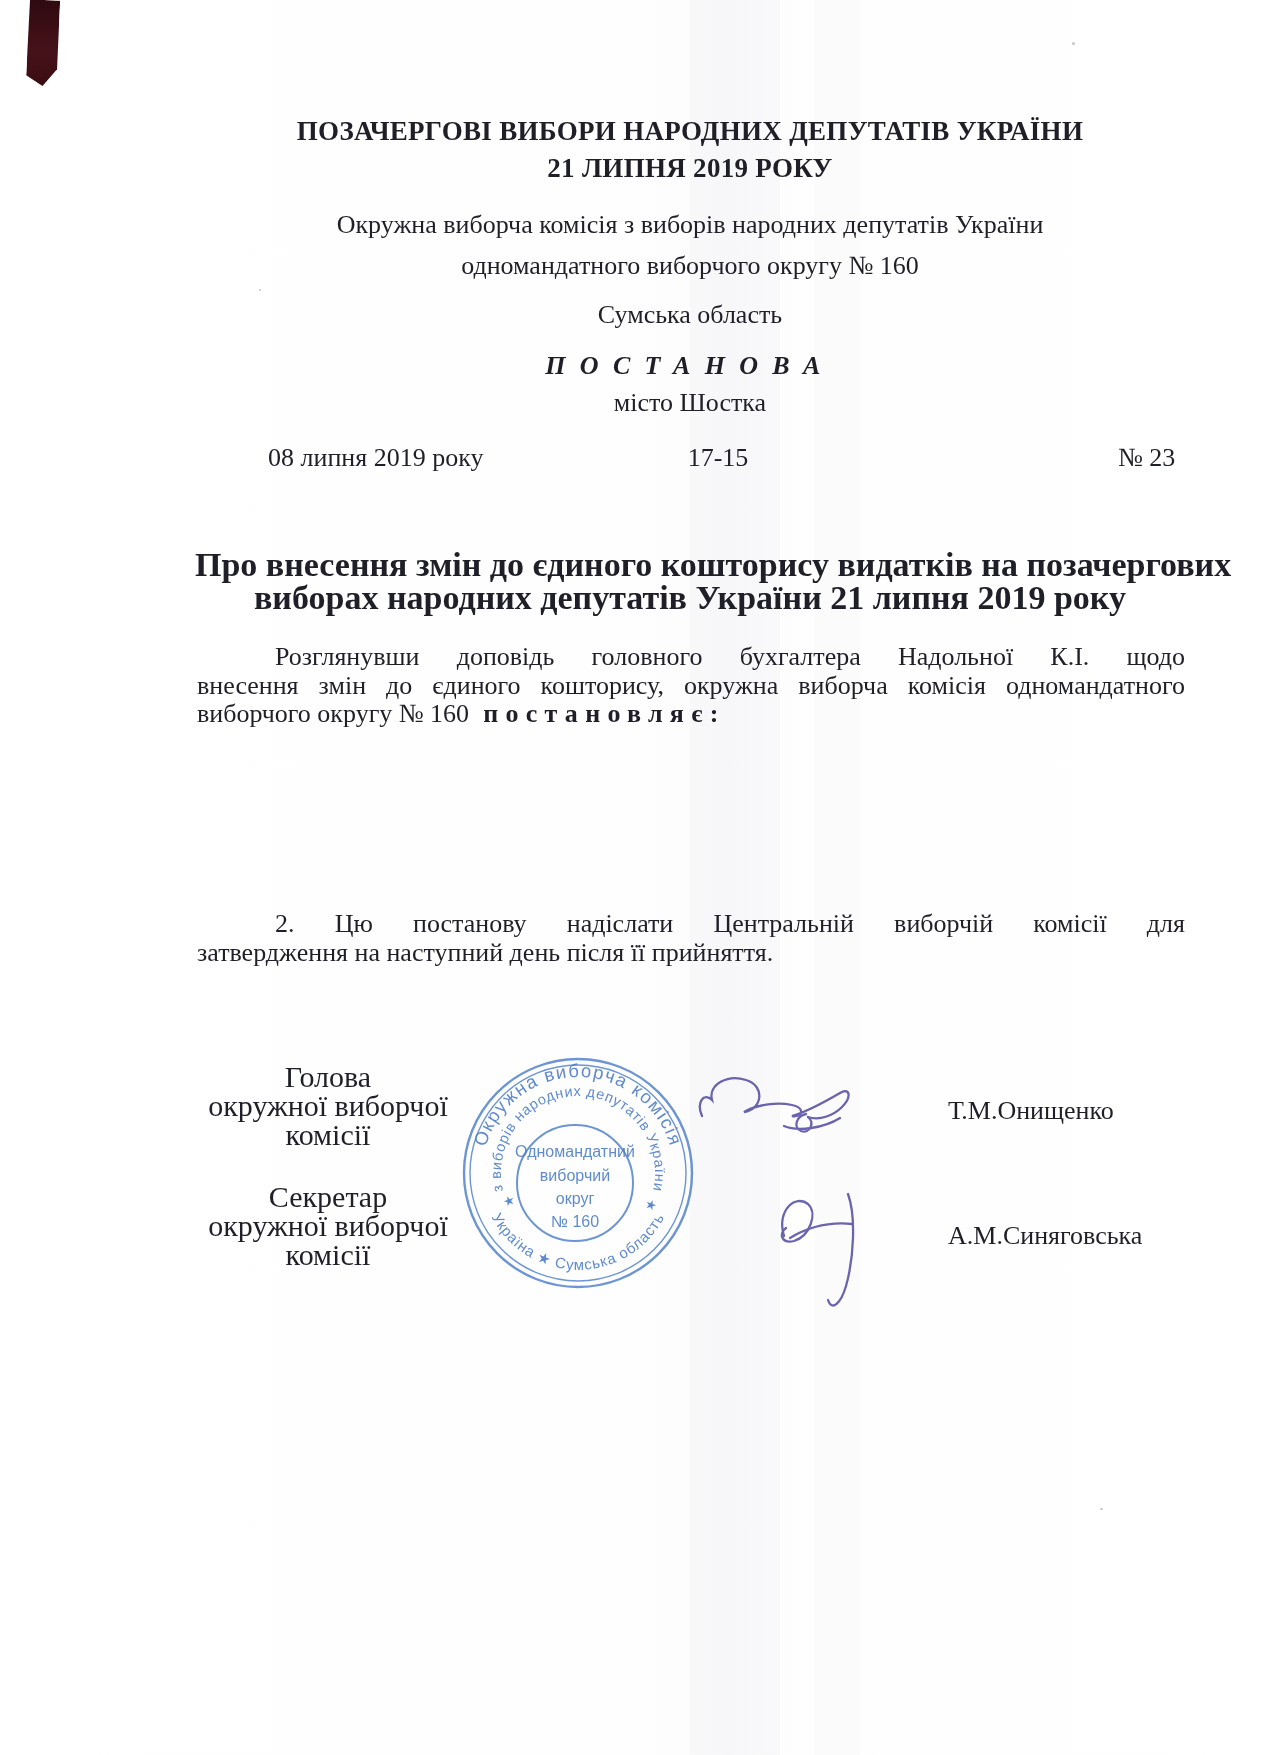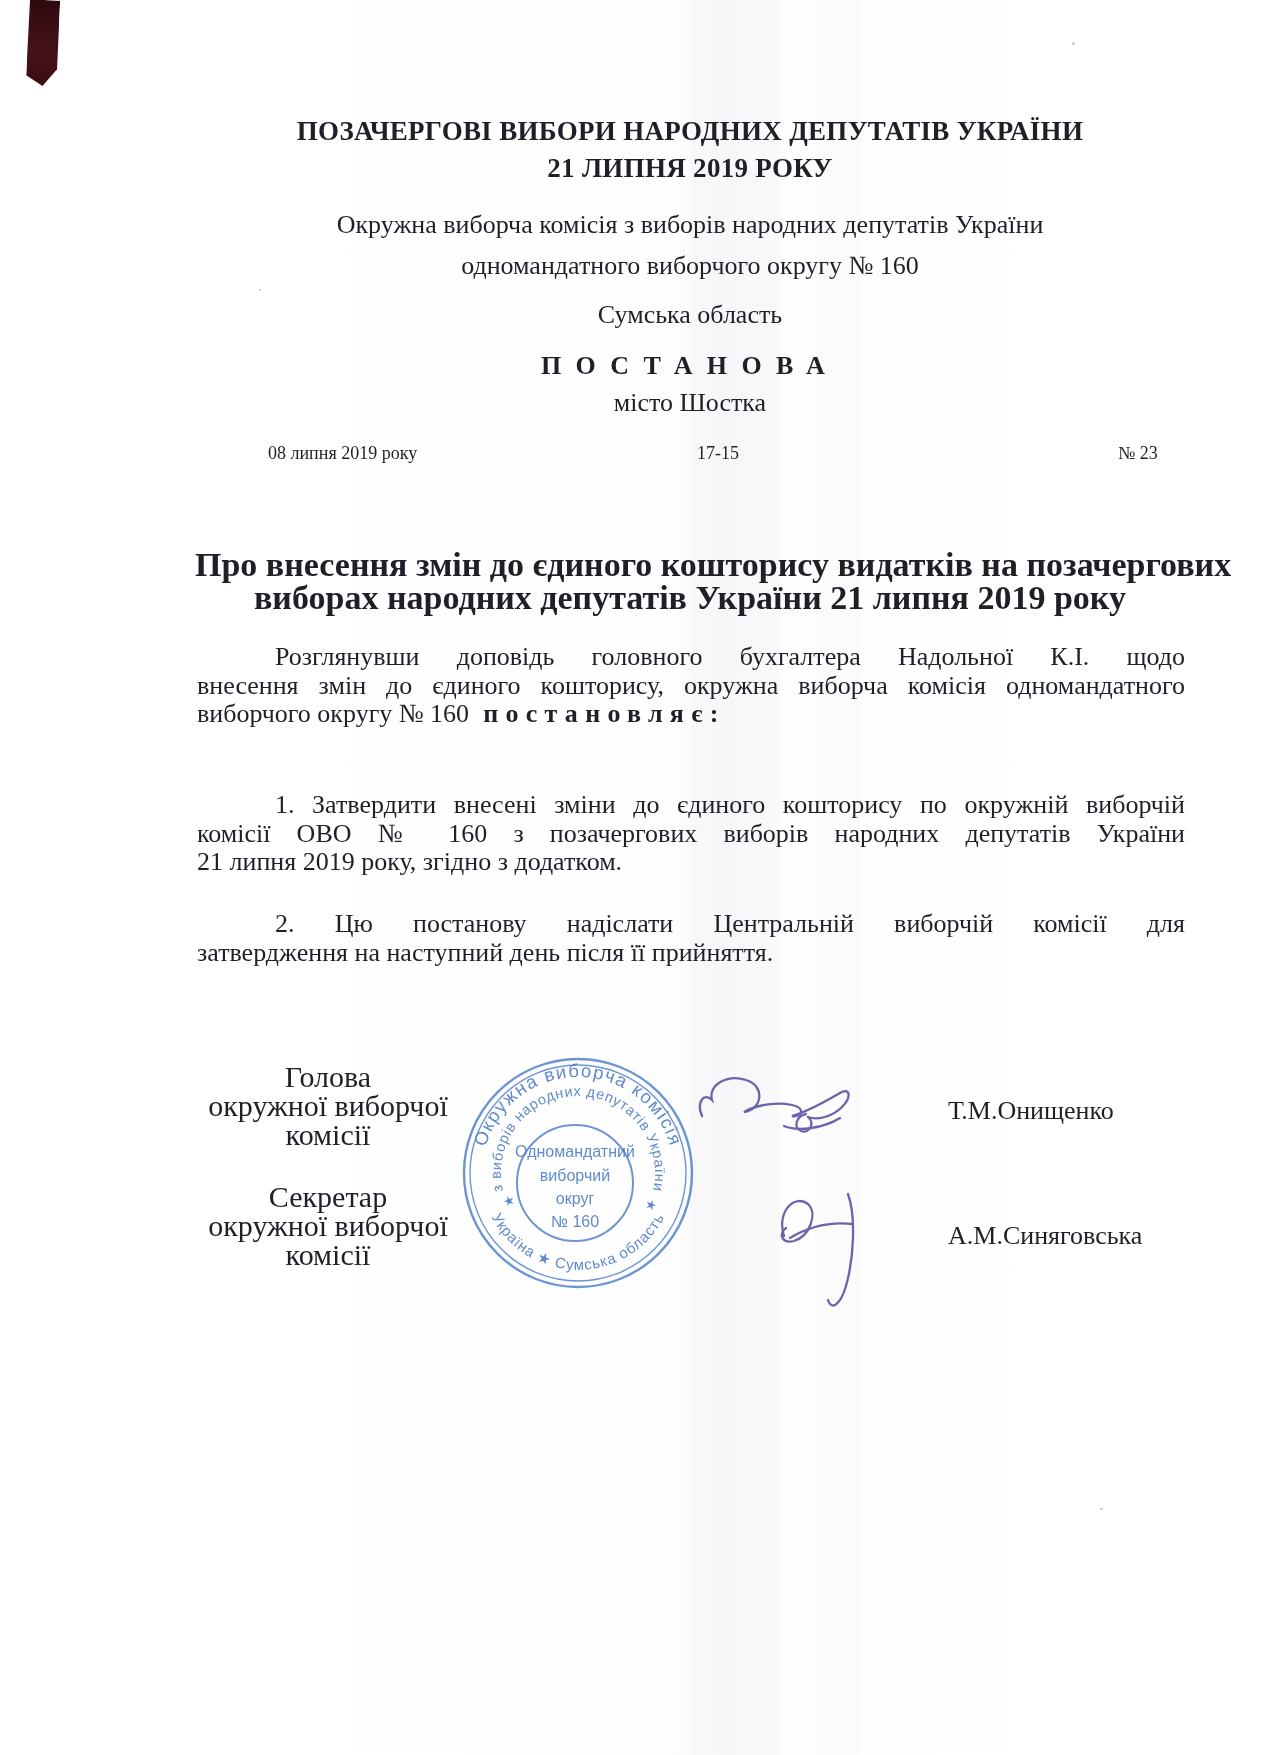--- a/index.html
+++ b/index.html
@@ -9,21 +9,21 @@
     margin:0 auto;
     background:linear-gradient(90deg,#ffffff 0%,#fefefe 50%,#fbfbfc 57%,#fefefe 63%,#ffffff 100%);
     overflow:hidden;
     font-family:"Liberation Serif","DejaVu Serif",serif;
     color:#1f1f28;
   }
   .cline{position:absolute;left:195px;width:990px;text-align:center;white-space:nowrap;}
   .t-bold{font-weight:bold;font-size:27px;letter-spacing:.3px;}
   .t-reg{font-size:26px;}
   .t-doctype{font-weight:bold;font-size:26px;letter-spacing:.55em;}
-  .meta{position:absolute;font-size:18px;white-space:nowrap;}
+  .meta{position:absolute;font-size:26px;white-space:nowrap;}
   .subject{font-weight:bold;font-size:34px;}
   .jpara{position:absolute;left:197px;width:988px;font-size:26px;}
   .jline{line-height:28.5px;text-align:justify;text-align-last:justify;}
   .jline.indent{text-indent:78px;}
   .lastline{line-height:28.5px;text-align:left;}
   .bold-spaced{font-weight:bold;letter-spacing:.28em;margin-left:14px;margin-top:16px;}
   .role-block{position:absolute;left:172px;width:312px;text-align:center;font-size:30px;line-height:29px;}
   .sig-name{position:absolute;left:948px;font-size:26px;white-space:nowrap;}
   .stamp{position:absolute;left:458px;top:1054px;width:240px;height:240px;mix-blend-mode:multiply;opacity:.92;}
   .sig-ink{position:absolute;mix-blend-mode:multiply;}
@@ -49,43 +49,38 @@
   <div class="speck" style="left:1100px;top:1508px;width:3px;height:2px;"></div>
 
   <div class="cline t-bold" style="top:116px;">ПОЗАЧЕРГОВІ ВИБОРИ НАРОДНИХ ДЕПУТАТІВ УКРАЇНИ</div>
   <div class="cline t-bold" style="top:153px;">21 ЛИПНЯ 2019 РОКУ</div>
 
   <div class="cline t-reg" style="top:210px;">Окружна виборча комісія з виборів народних депутатів України</div>
   <div class="cline t-reg" style="top:251px;">одномандатного виборчого округу № 160</div>
 
   <div class="cline t-reg" style="top:300px;">Сумська область</div>
 
-  <div class="cline t-doctype" style="top:351px;">ПОСТАНОВА</div>
+  <div class="cline t-doctype" style="top:351px;font-style:italic;">ПОСТАНОВА</div>
   <div class="cline t-reg" style="top:388px;">місто Шостка</div>
 
   <div class="meta" style="left:268px;top:443px;">08 липня 2019 року</div>
   <div class="meta" style="left:648px;top:443px;width:140px;text-align:center;">17-15</div>
   <div class="meta" style="left:1118px;top:443px;">№ 23</div>
 
   <div class="cline subject" style="top:546px;">Про внесення змін до єдиного кошторису видатків на позачергових</div>
   <div class="cline subject" style="top:579px;">виборах народних депутатів України 21 липня 2019 року</div>
 
   <div class="jpara" style="top:643px;">
     <div class="jline indent">Розглянувши доповідь головного бухгалтера Надольної К.І. щодо</div>
     <div class="jline">внесення змін до єдиного кошторису, окружна виборча комісія одномандатного</div>
     <div class="lastline">
       <span>виборчого округу № 160</span><span class="bold-spaced">постановляє:</span>
     </div>
   </div>
 
-  <div class="jpara" style="top:791px;">
-    <div class="jline indent">1.  Затвердити внесені зміни до єдиного кошторису по окружній виборчій</div>
-    <div class="jline">комісії ОВО № 160 з позачергових виборів народних депутатів України</div>
-    <div class="lastline">21 липня 2019 року, згідно з додатком.</div>
-  </div>
 
   <div class="jpara" style="top:910px;">
     <div class="jline indent">2.  Цю постанову надіслати Центральній виборчій комісії для</div>
     <div class="lastline">затвердження на наступний день після її прийняття.</div>
   </div>
 
   <div class="role-block" style="top:1062px;">
     <div>Голова</div>
     <div>окружної виборчої комісії</div>
   </div>

